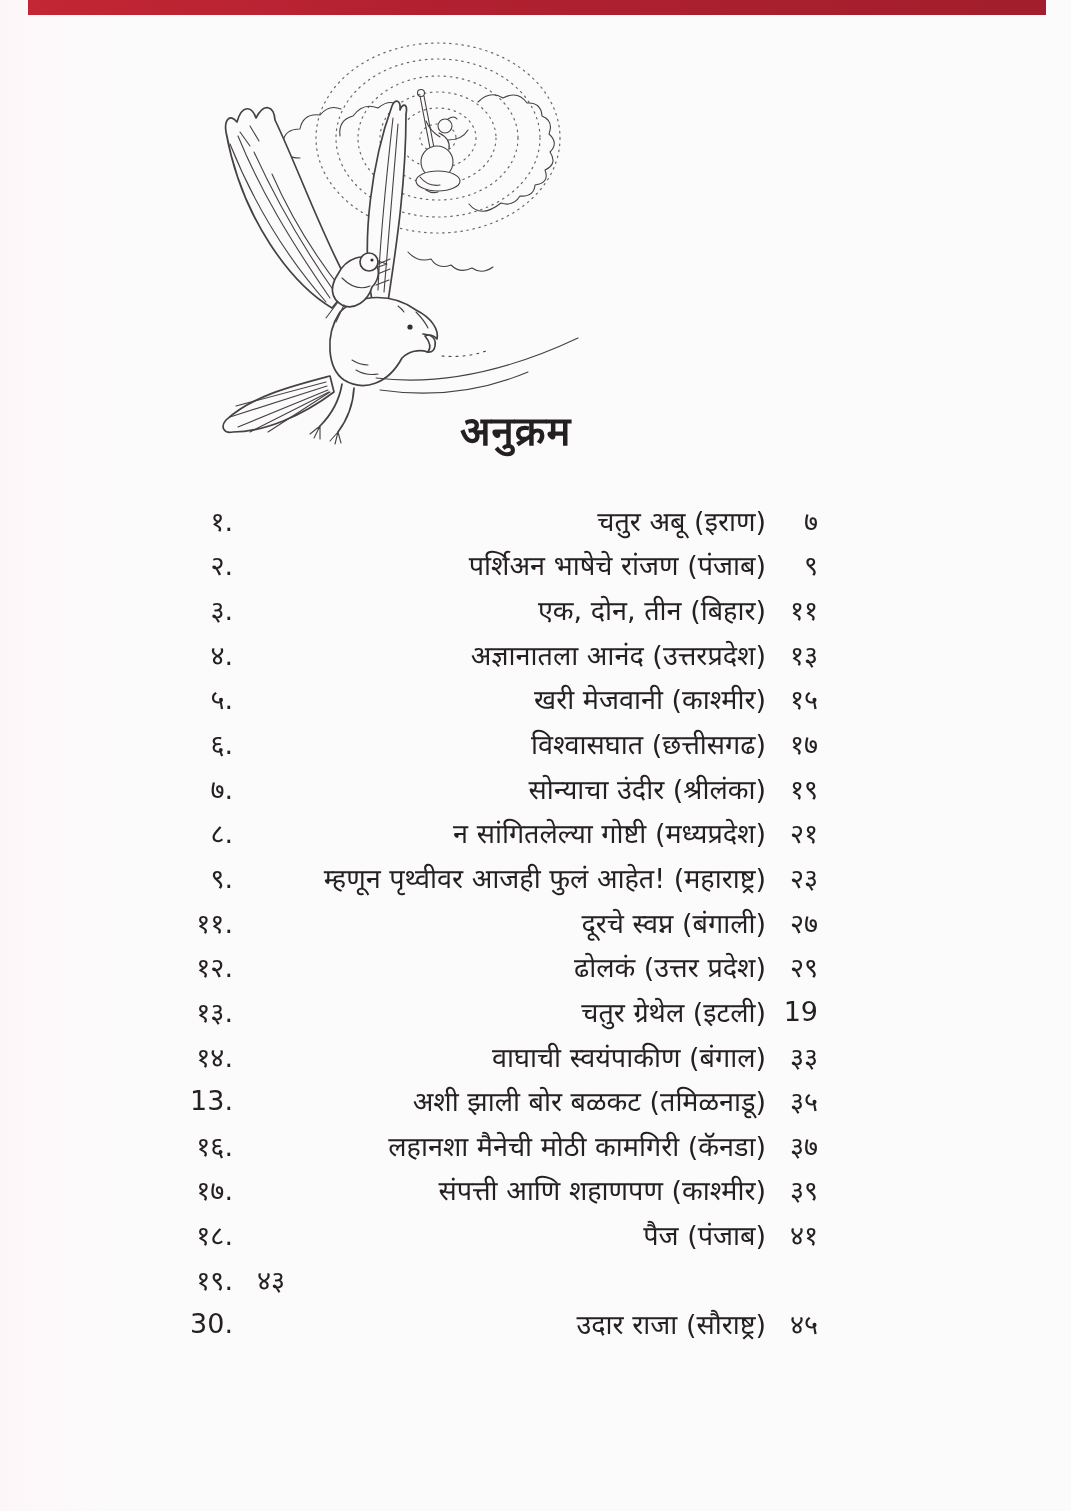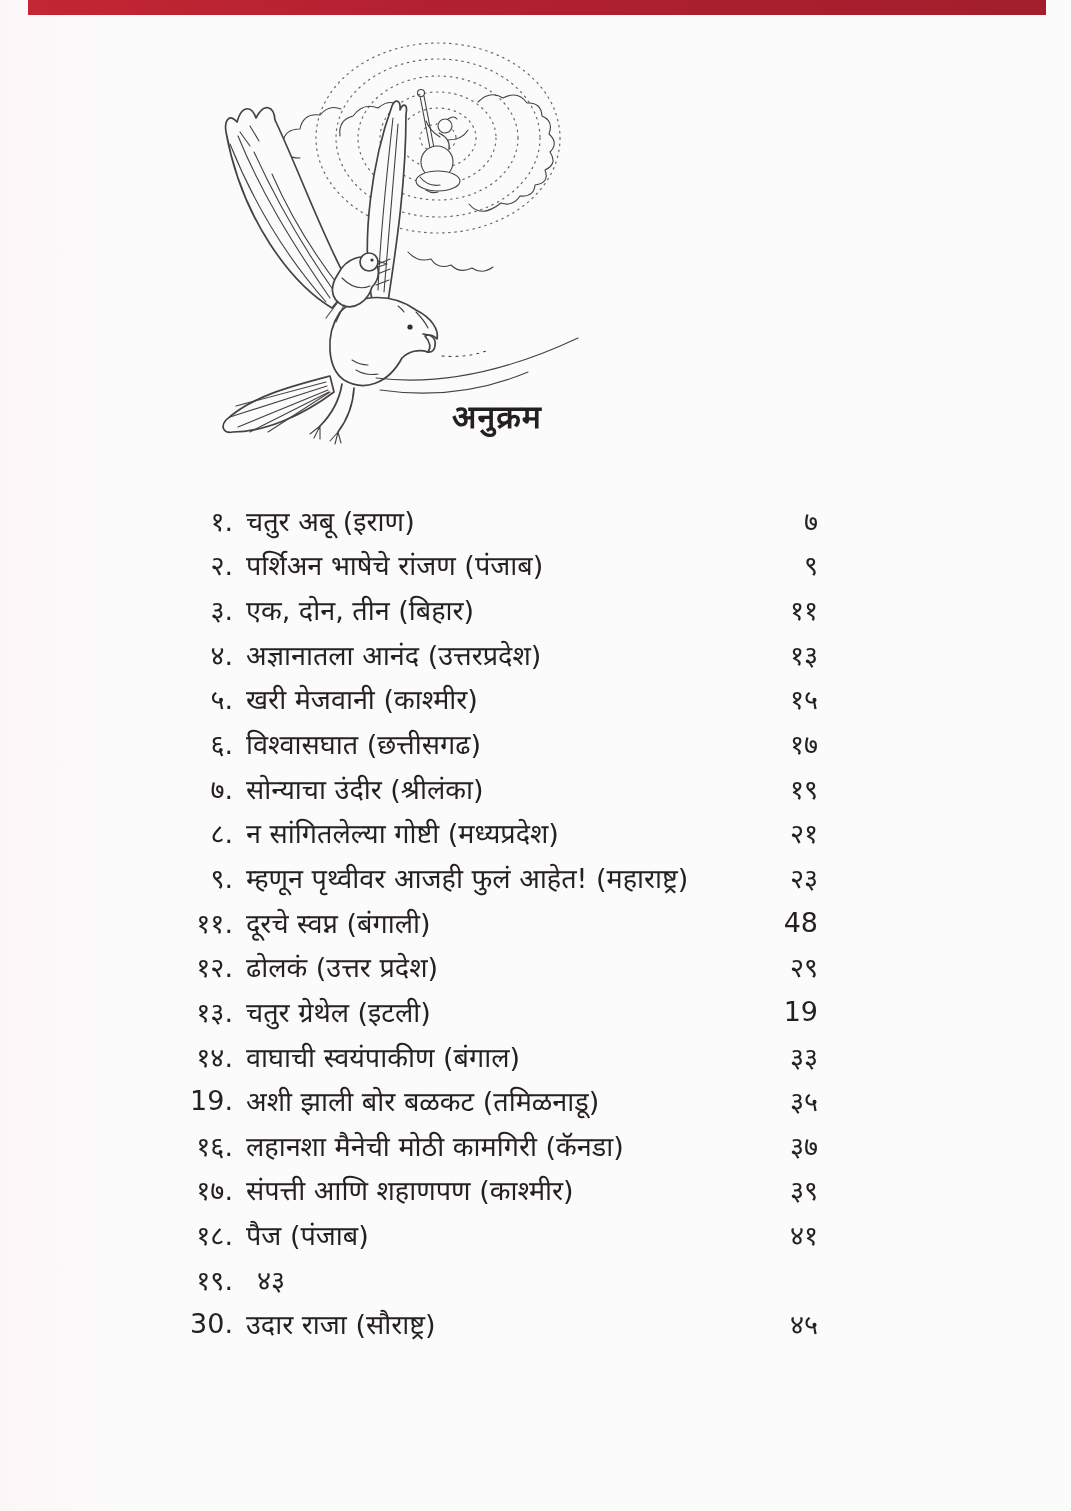--- a/index.html
+++ b/index.html
@@ -15,33 +15,33 @@
   }
   .illustration{ position:absolute; left:180px; top:40px; width:440px; height:435px; }
   .ill path, .ill ellipse, .ill circle{
     stroke:#464143; stroke-width:1.7; fill:none; stroke-linecap:round; stroke-linejoin:round;
   }
   .ill .w{ fill:#fcfbfc; }
   .ill .halo{ stroke:#6d6668; stroke-width:1.2; stroke-dasharray:1.5 4.6; }
   .ill .fine{ stroke-width:1.1; }
   .ill .dot{ fill:#332e30; stroke:none; }
   .heading{
-    position:absolute; left:452px; top:394px; margin:0;
-    font-size:32px; font-weight:700; letter-spacing:1px; z-index:3;
+    position:absolute; left:452px; top:394px; margin:8px;
+    font-size:40px; font-weight:700; letter-spacing:1px; z-index:3;
   }
   .toc{
     position:absolute; left:150px; top:498px; width:668px;
     margin:0; padding:0; list-style:none; z-index:3;
   }
   .toc-row{
     display:flex; align-items:center; height:44.65px;
     font-size:27px; font-weight:500; white-space:nowrap;
   }
   .toc-row .num{ width:83px; text-align:right; flex:none; }
-  .toc-row .title{ flex:1; padding-left:13px; overflow:hidden; }
+  .toc-row .title{ flex:1; padding-left:13px; overflow:hidden;text-align:right; }
   .toc-row .pg{ flex:none; min-width:52px; text-align:right; }
 </style>
 </head>
 <body>
 
 <div class="page">
 
   <div class="top-bar"></div>
 
   <svg class="illustration ill" viewBox="0 0 440 435" xmlns="http://www.w3.org/2000/svg">
@@ -193,21 +193,21 @@
   <li class="toc-row">
     <span class="num">९.</span>
     <span class="title">म्हणून पृथ्वीवर आजही फुलं आहेत! (महाराष्ट्र)</span>
     <span class="pg">२३</span>
   </li>
 
 
   <li class="toc-row">
     <span class="num">११.</span>
     <span class="title">दूरचे स्वप्न (बंगाली)</span>
-    <span class="pg">48</span>
+    <span class="pg">२७</span>
   </li>
 
   <li class="toc-row">
     <span class="num">१२.</span>
     <span class="title">ढोलकं (उत्तर प्रदेश)</span>
     <span class="pg">२९</span>
   </li>
 
   <li class="toc-row">
     <span class="num">१३.</span>
@@ -215,21 +215,21 @@
     <span class="pg">19</span>
   </li>
 
   <li class="toc-row">
     <span class="num">१४.</span>
     <span class="title">वाघाची स्वयंपाकीण (बंगाल)</span>
     <span class="pg">३३</span>
   </li>
 
   <li class="toc-row">
-    <span class="num">19.</span>
+    <span class="num">13.</span>
     <span class="title">अशी झाली बोर बळकट (तमिळनाडू)</span>
     <span class="pg">३५</span>
   </li>
 
   <li class="toc-row">
     <span class="num">१६.</span>
     <span class="title">लहानशा मैनेची मोठी कामगिरी (कॅनडा)</span>
     <span class="pg">३७</span>
   </li>
 

